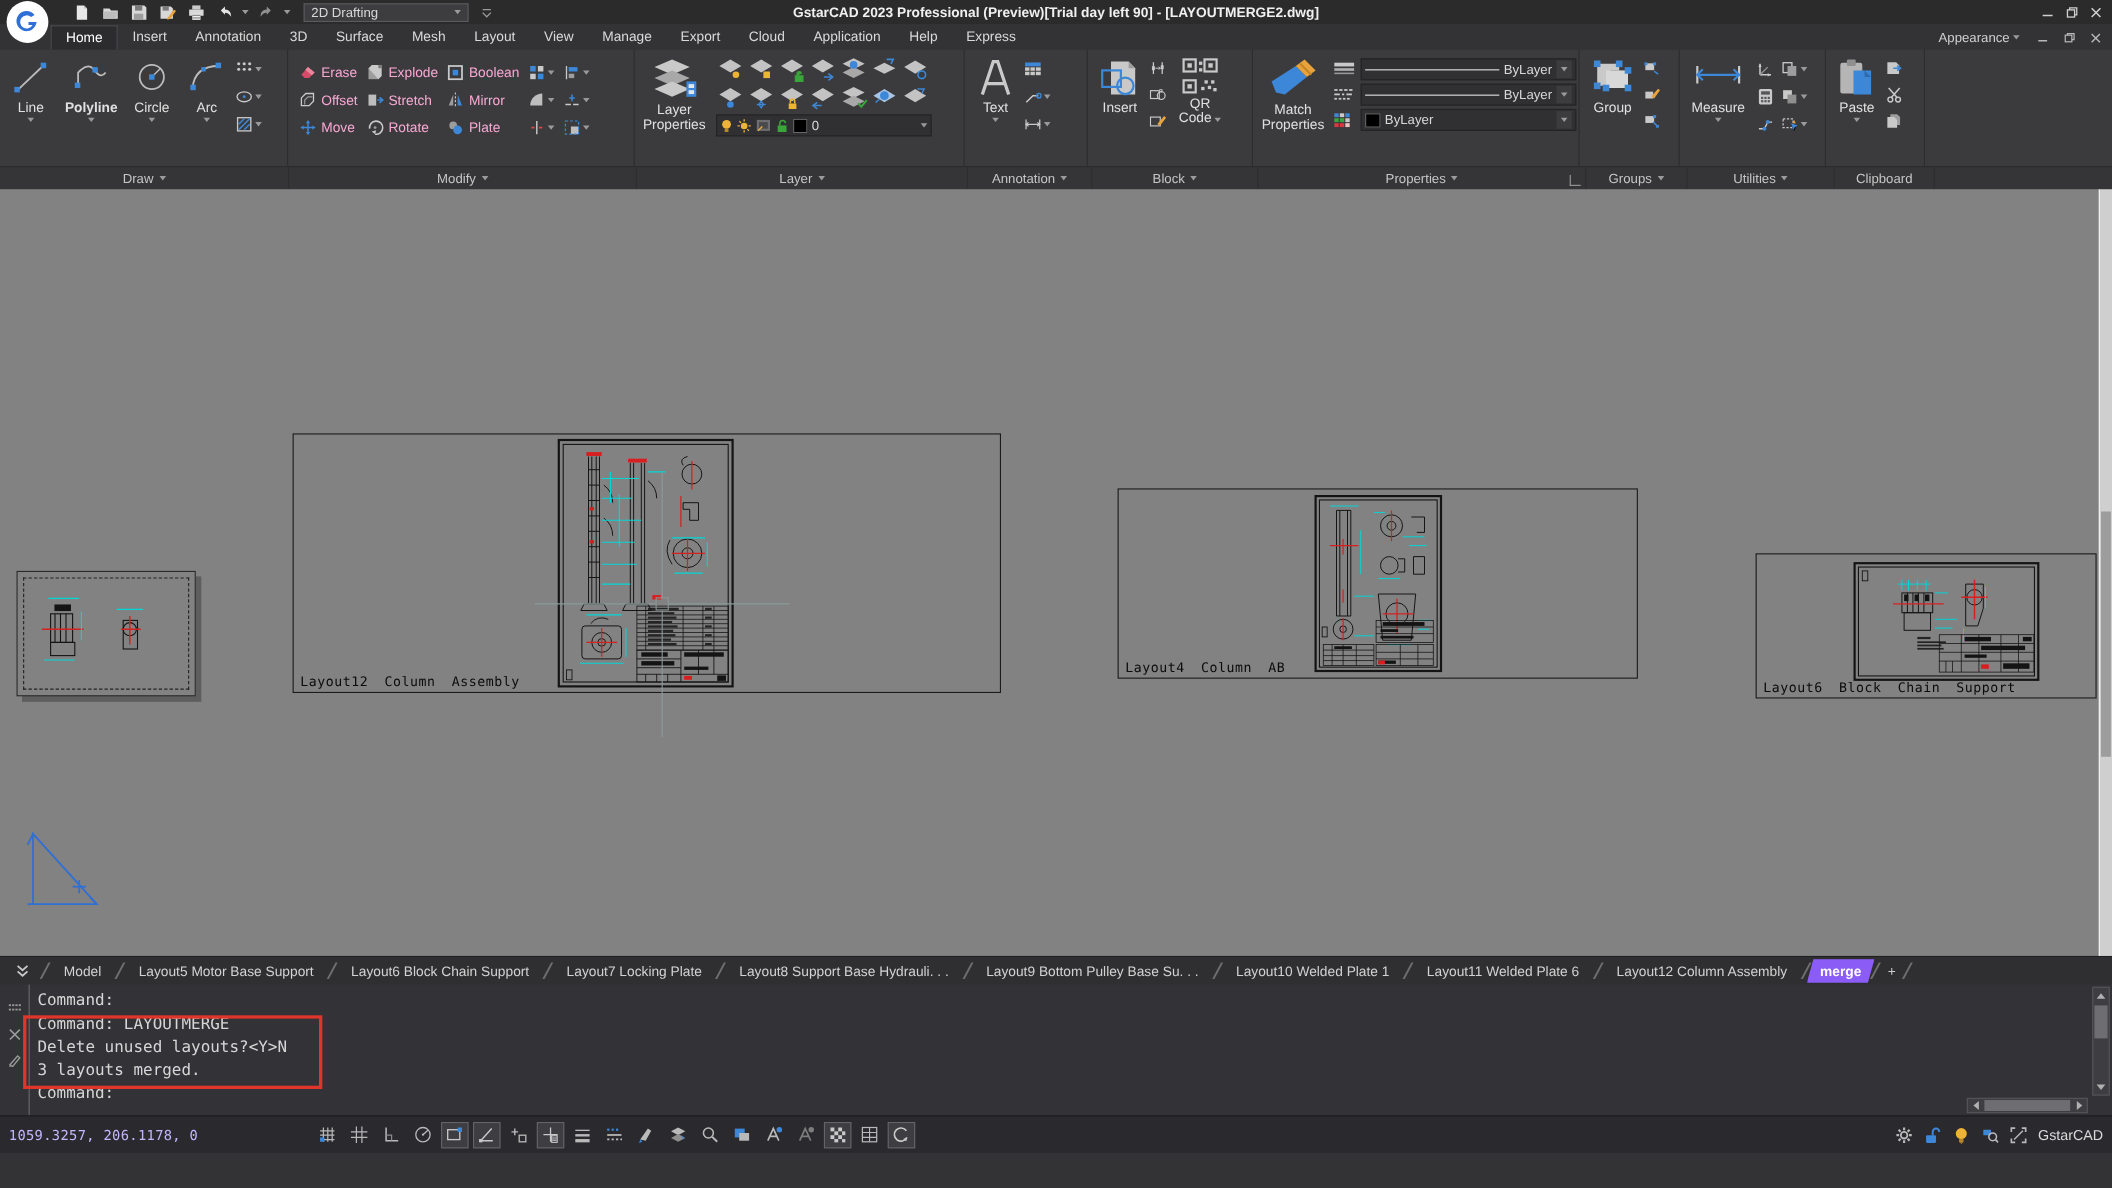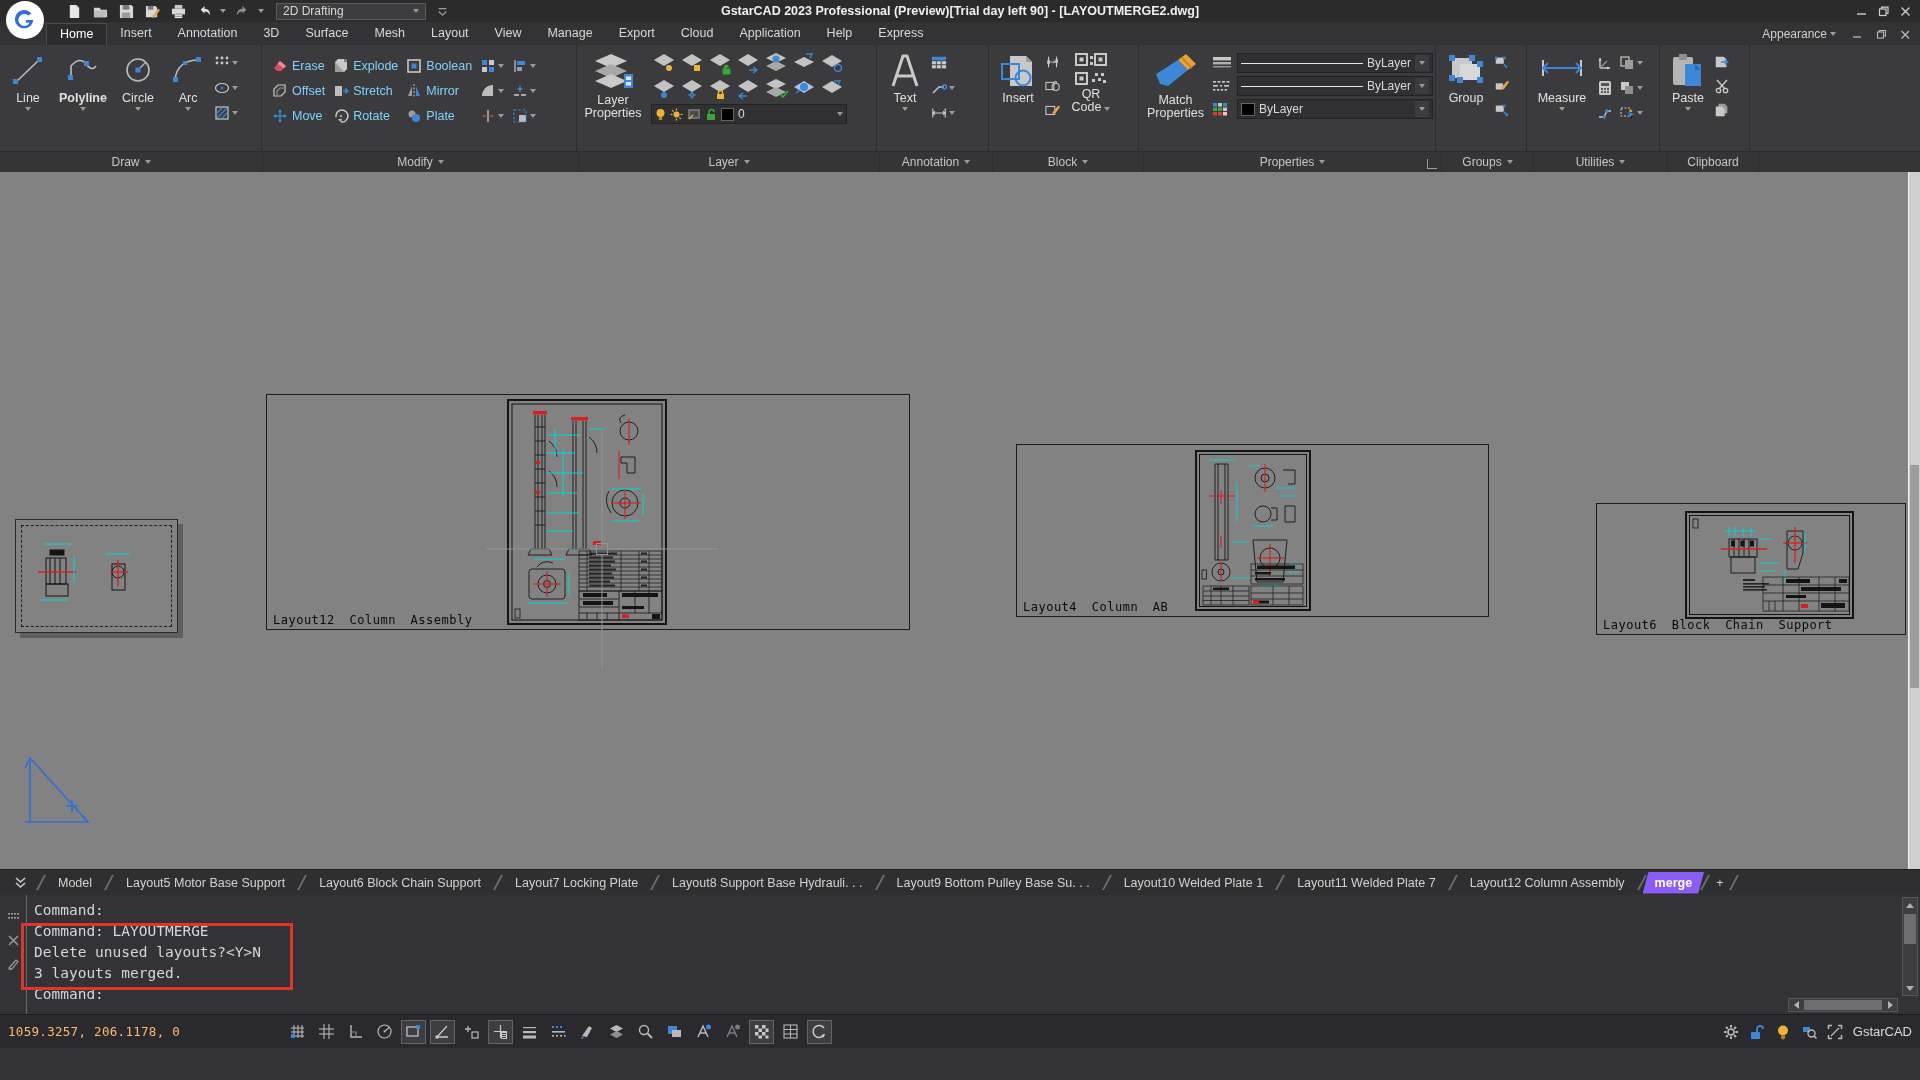--- a/index.html
+++ b/index.html
@@ -29,21 +29,21 @@
   .ribbon{height:127px;background:#3b3b3d;display:flex;flex-direction:column;}
   .rpanels{height:106px;display:flex;}
   .panel{height:100%;border-right:1px solid #2d2d2f;display:flex;padding:4px 4px 2px;position:relative;}
   .rfooter{height:21px;background:#353537;border-top:1px solid #2c2c2e;display:flex;font-size:12px;color:#c6c6c6;}
   .flabel{display:flex;align-items:center;justify-content:center;gap:5px;border-right:1px solid #2d2d2f;cursor:pointer;}
   .launcher{position:absolute;right:4px;bottom:3px;width:10px;height:10px;border-left:1px solid #9a9a9a;border-bottom:1px solid #9a9a9a;cursor:pointer;}
   .bigbtn{display:flex;flex-direction:column;align-items:center;justify-content:flex-start;padding-top:3px;gap:2px;cursor:pointer;font-size:12.5px;color:#e0e0e0;}
   .bigbtn .lbl{line-height:13px;text-align:center;}
   .minibtn{display:flex;align-items:center;gap:2px;cursor:pointer;height:20px;}
   .minibtn svg{width:16px;height:16px;}
-  .txtbtn{display:flex;align-items:center;gap:4px;height:21px;font-size:12.5px;color:#7dd3fc;cursor:pointer;white-space:nowrap;}
+  .txtbtn{display:flex;align-items:center;gap:4px;height:21px;font-size:12.5px;color:#f9a8d4;cursor:pointer;white-space:nowrap;}
   .txtbtn svg{width:16px;height:16px;flex:none;}
   .combo{display:flex;align-items:center;background:#303033;border:1px solid #232325;height:20px;padding:0 3px;gap:4px;}
   .combo .cline{flex:1;height:0;border-top:1px solid #e6e6e6;}
   .combo .ctext{font-size:12px;color:#d9d9d9;}
   .dropbtn{width:14px;height:16px;background:#3c3c3f;display:flex;align-items:center;justify-content:center;flex:none;cursor:pointer;}
   
   .doctabs{height:32px;background:#252528;display:flex;align-items:flex-end;position:relative;border-bottom:1px solid #4c4c4e;}
   .navarrow{width:16px;height:24px;display:flex;align-items:center;justify-content:center;color:#8a8a8a;cursor:pointer;font-size:11px;}
   .dtab{height:27px;background:#3c3c3f;color:#fff;font-weight:bold;font-size:13px;display:flex;align-items:center;gap:14px;padding:0 14px 0 22px;clip-path:polygon(12px 0,calc(100% - 4px) 0,100% 100%,0 100%);cursor:pointer;}
   .dclose{color:#9a9a9a;font-size:13px;font-weight:normal;cursor:pointer;}
@@ -78,21 +78,21 @@
   .cvsb .thumb{position:absolute;left:1px;right:1px;top:16px;height:30px;background:#6d6d72;cursor:pointer;}
   .chsb{position:absolute;right:22px;bottom:2px;width:110px;height:14px;background:#3e3e42;border:1px solid #55555a;display:flex;align-items:center;cursor:pointer;}
   .chsb .harr{width:14px;height:100%;display:flex;align-items:center;justify-content:center;}
   .chsb .hthumb{flex:1;height:10px;margin:0 1px;background:#6d6d72;}
   .tri-u{width:0;height:0;border-left:4px solid transparent;border-right:4px solid transparent;border-bottom:5px solid #b0b0b0;}
   .tri-d{width:0;height:0;border-left:4px solid transparent;border-right:4px solid transparent;border-top:5px solid #b0b0b0;}
   .tri-l{width:0;height:0;border-top:4px solid transparent;border-bottom:4px solid transparent;border-right:5px solid #b0b0b0;}
   .tri-r{width:0;height:0;border-top:4px solid transparent;border-bottom:4px solid transparent;border-left:5px solid #b0b0b0;}
   
   .statusbar{height:34px;background:#2a2a2e;display:flex;align-items:center;position:relative;border-top:1px solid #1c1c1e;}
-  .coords{margin-left:8px;font-family:"DejaVu Sans Mono",monospace;font-size:12.5px;color:#fdba74;letter-spacing:0.3px;}
+  .coords{margin-left:8px;font-family:"DejaVu Sans Mono",monospace;font-size:12.5px;color:#c4b5fd;letter-spacing:0.3px;}
   .toggles{position:absolute;left:285px;display:flex;gap:4px;align-items:center;}
   .tgl{width:25px;height:24px;display:flex;align-items:center;justify-content:center;cursor:pointer;border:1px solid transparent;}
   .tgl.on{background:#3d3d42;border-color:#63636a;}
   .tgl svg{width:17px;height:17px;}
   .sright{position:absolute;right:8px;display:flex;align-items:center;gap:10px;}
   .sright svg{width:16px;height:16px;cursor:pointer;}
   .brand{font-size:13px;color:#dadada;}
   svg{display:block;}
 </style>
 </head>
@@ -1245,21 +1245,21 @@
     <div class="ltab">Layout6 Block Chain Support</div>
     <span class="lsep"></span>
     <div class="ltab">Layout7 Locking Plate</div>
     <span class="lsep"></span>
     <div class="ltab">Layout8 Support Base Hydrauli. . .</div>
     <span class="lsep"></span>
     <div class="ltab">Layout9 Bottom Pulley Base Su. . .</div>
     <span class="lsep"></span>
     <div class="ltab">Layout10 Welded Plate 1</div>
     <span class="lsep"></span>
-    <div class="ltab">Layout11 Welded Plate 7</div>
+    <div class="ltab">Layout11 Welded Plate 6</div>
     <span class="lsep"></span>
     <div class="ltab">Layout12 Column Assembly</div>
     <span class="lsep"></span>
     <div class="ltab active">merge</div>
     <span class="lsep"></span>
     <div class="addtab">+</div>
     <span class="lsep"></span>
   </div>
 
   <div class="cmdwin">

